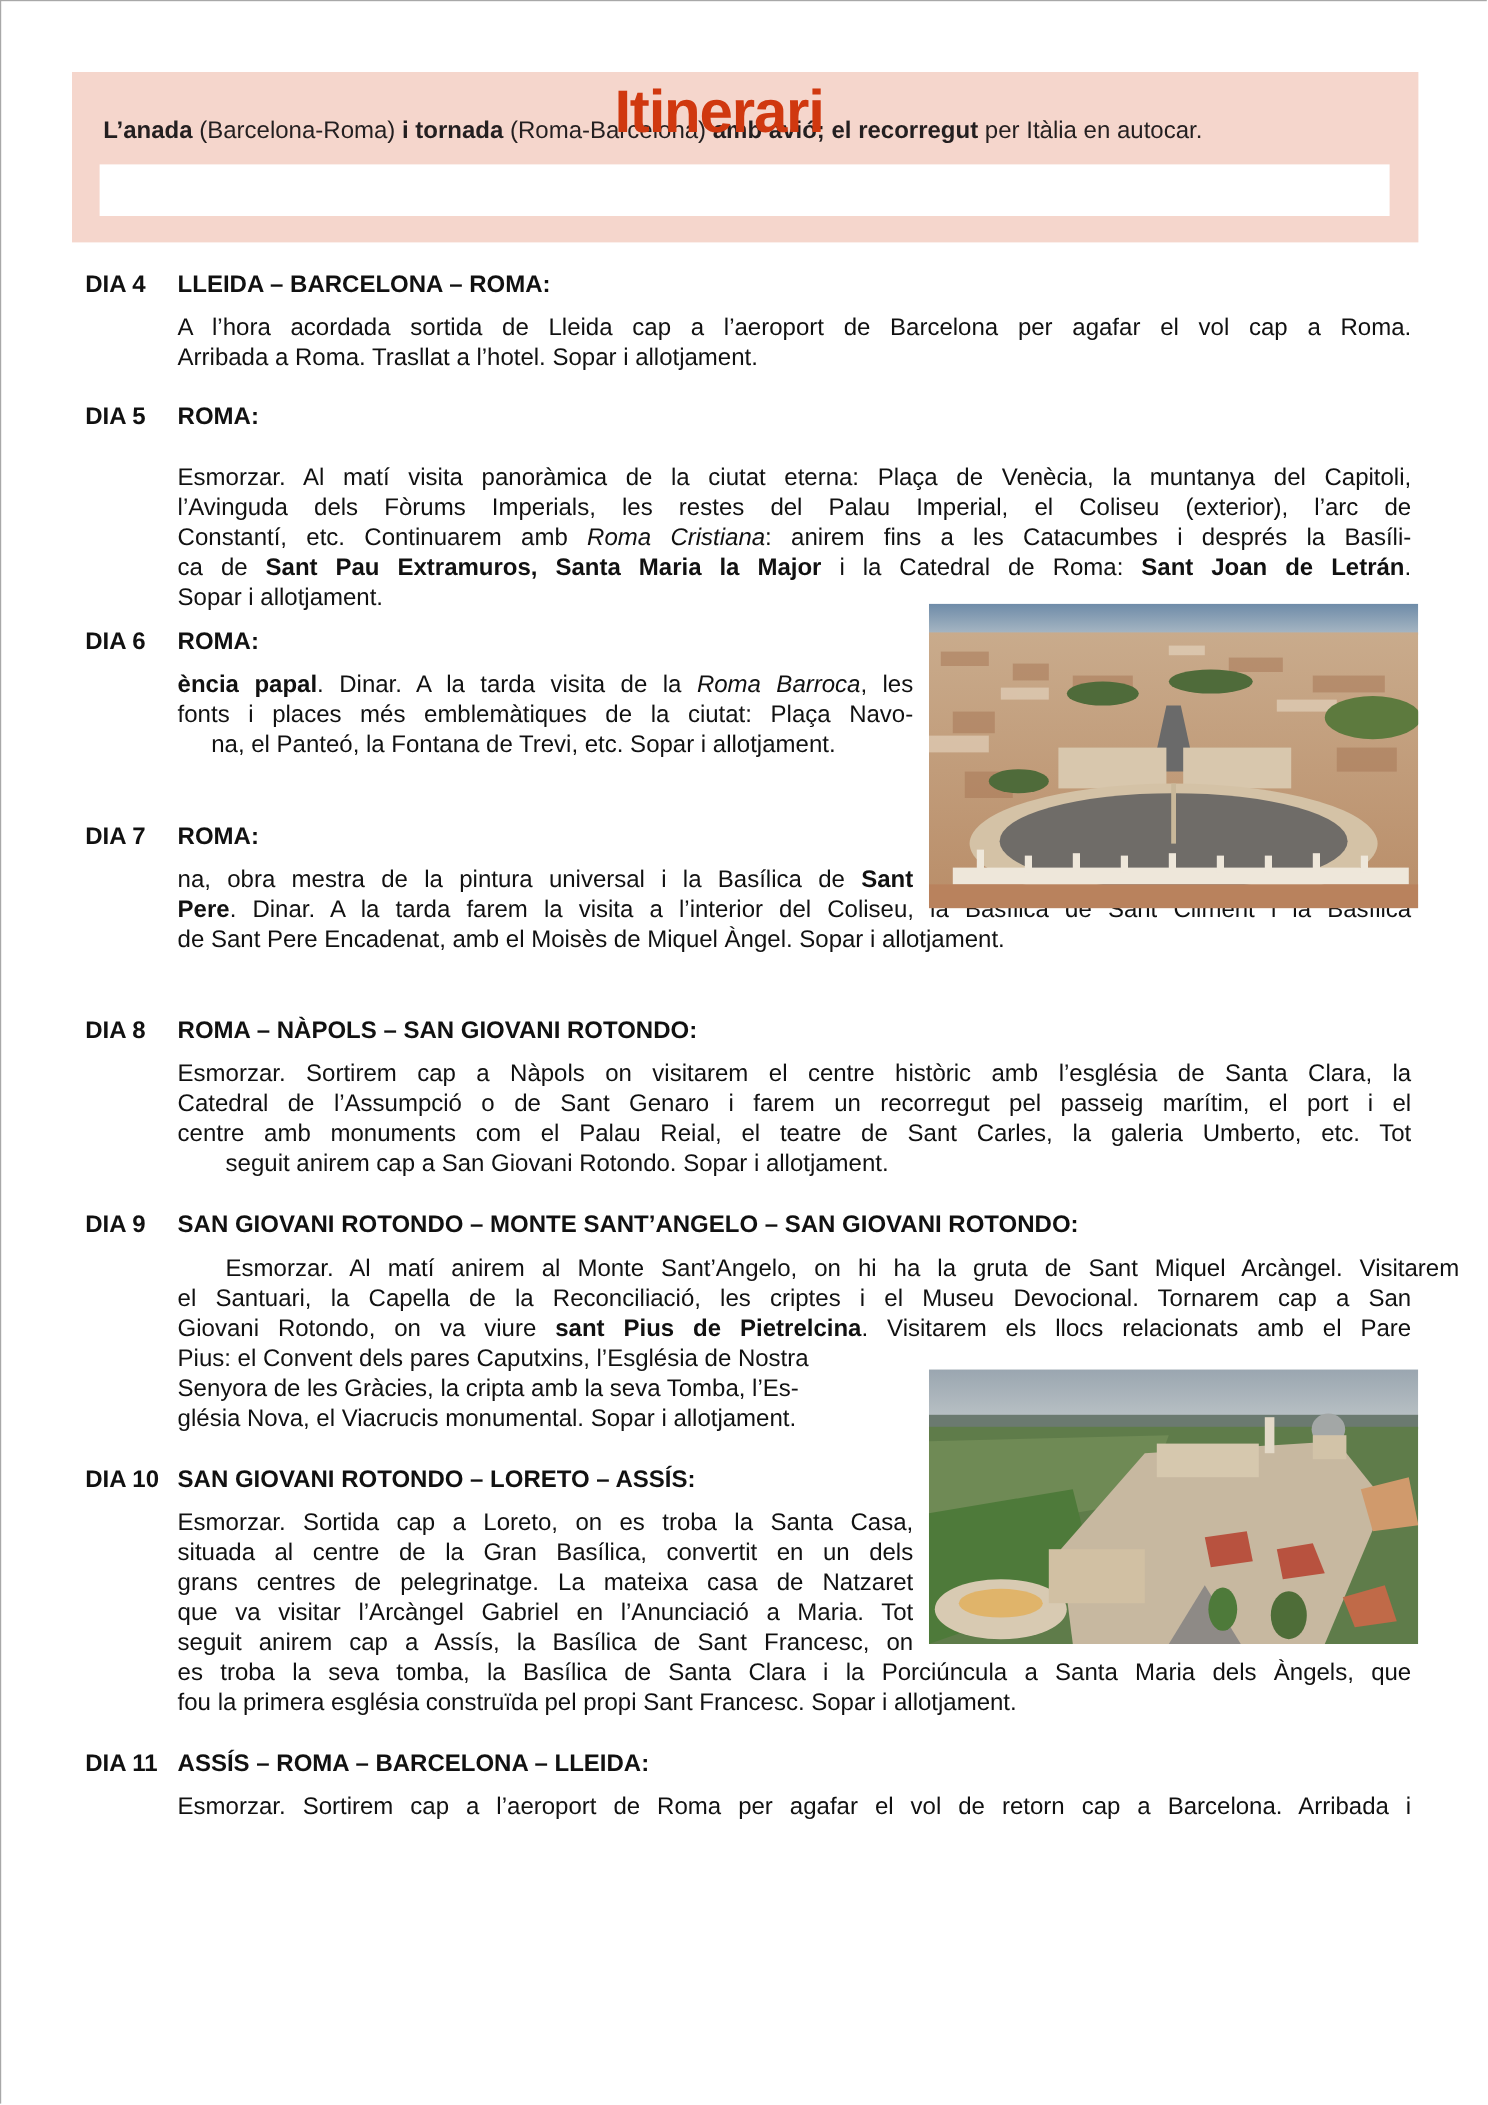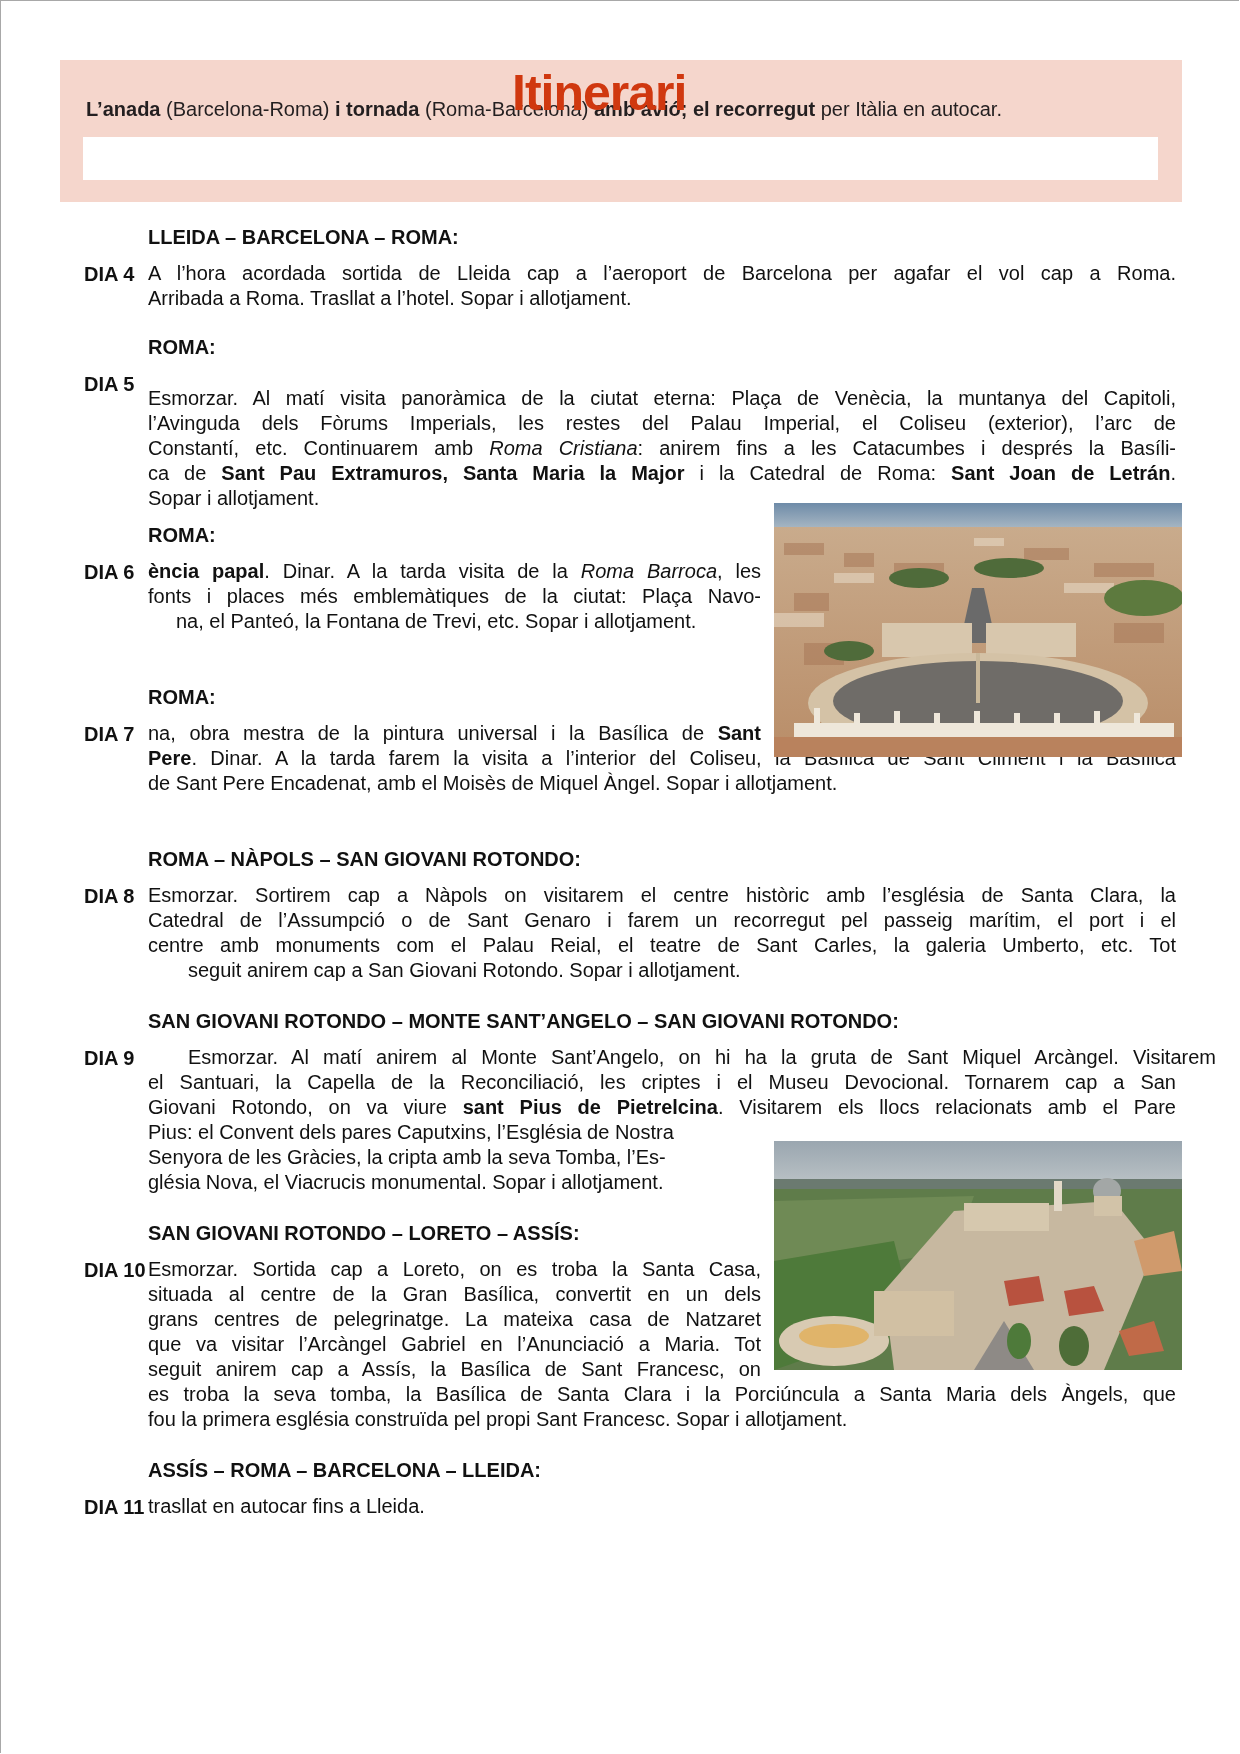--- a/index.html
+++ b/index.html
@@ -28,21 +28,21 @@
     position: absolute; left: 23px; top: 77px; width: 1075px; height: 43px;
     background: #ffffff;
   }
   .day {
     position: absolute; left: 67px; width: 1110px;
   }
   .day-head {
     font-size: 20px; font-weight: bold; line-height: 26px; white-space: nowrap;
     position: relative; height: 26px;
   }
-  .day-num { position: absolute; left: 17px; top: 0; margin-top: 37px; }
+  .day-num { position: absolute; left: 4px; top: 0; }
   .day-route { position: absolute; left: 81px; top: 0; }
   .day-body {
     margin-left: 81px; margin-top: 11px; font-size: 20px; line-height: 25px;
   }
   .line { display: block; white-space: nowrap; height: 25px; }
   .line.j { text-align: justify; text-align-last: justify; white-space: normal; }
   .b { font-weight: bold; }
   .i { font-style: italic; }
   .photo {
     position: absolute; left: 774px; width: 408px; overflow: hidden;
@@ -145,21 +145,21 @@
       <span class="line j" style="width: 1028px;"><span>es troba la seva tomba, la Basílica de Santa Clara i la Porciúncula a Santa Maria dels Àngels, que</span></span>
       <span class="line" style="width: 1028px;"><span>fou la primera església construïda pel propi Sant Francesc. Sopar i allotjament.</span></span>
     </div>
   </div>
 <div class="day" style="top:1457px">
     <div class="day-head">
       <span class="day-num">DIA 11</span>
       <span class="day-route">ASSÍS – ROMA – BARCELONA – LLEIDA:</span>
     </div>
     <div class="day-body">
-      <span class="line" style="width: 1028px;"><span>trasllat en autocar fins a Lleida.</span></span>
+      <span class="line j" style="width: 1028px;"><span>Esmorzar. Sortirem cap a l’aeroport de Roma per agafar el vol de retorn cap a Barcelona. Arribada i</span></span>
     </div>
   </div>
 
 <div class="photo" style="top:503px;height:254px">
   <svg viewBox="0 0 408 254" preserveAspectRatio="none">
     <defs>
       <linearGradient id="sky1" x1="0" y1="0" x2="0" y2="1">
         <stop offset="0" stop-color="#6e8ba8"></stop>
         <stop offset="1" stop-color="#a9b8c4"></stop>
       </linearGradient>

